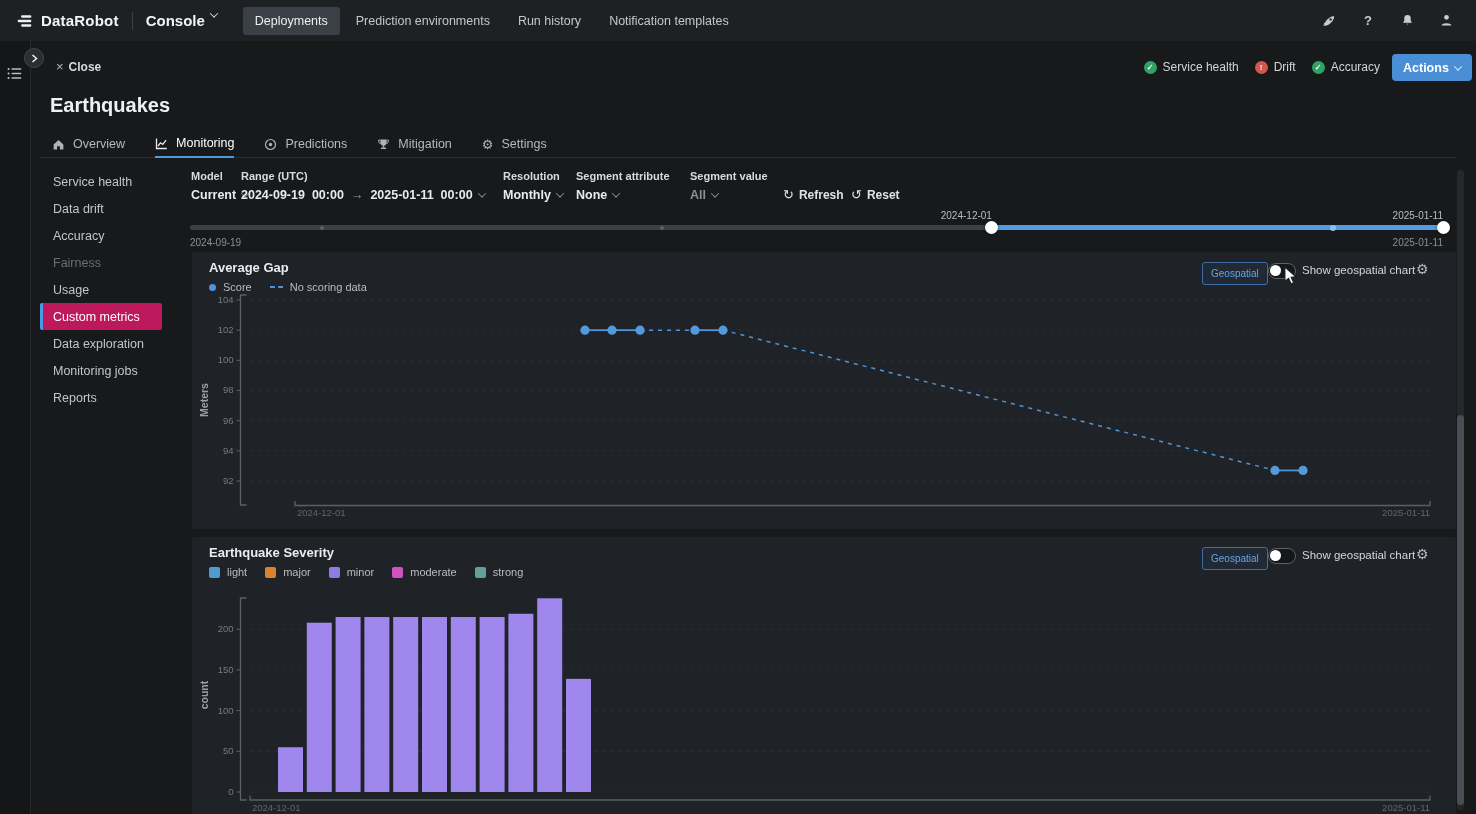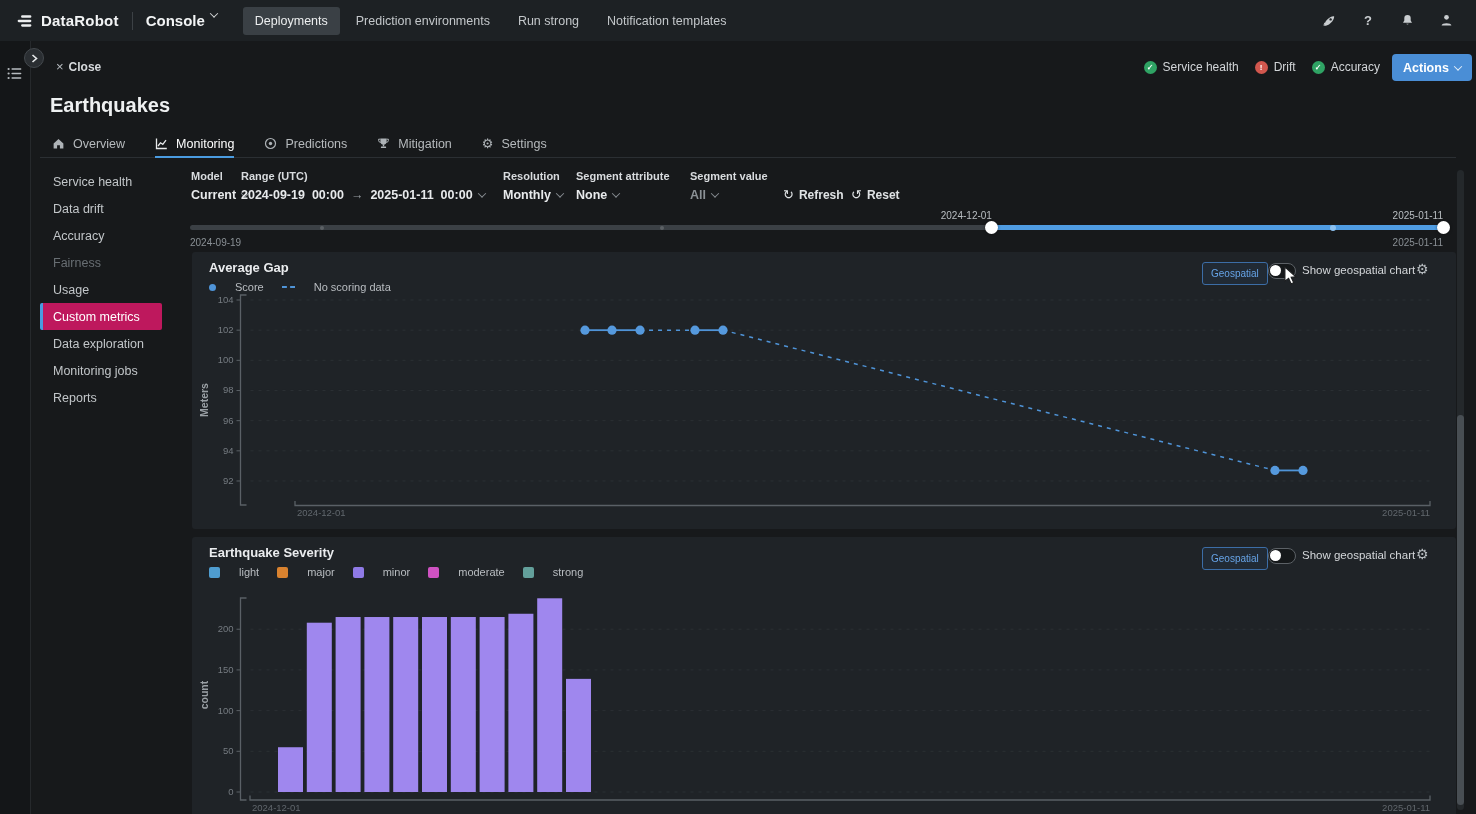--- a/index.html
+++ b/index.html
@@ -32,21 +32,21 @@
   .close-btn{position:absolute;left:56px;top:59px;display:flex;align-items:center;gap:5px;color:#d6d9dc;font-weight:bold;font-size:12px;cursor:pointer}
   .close-x{font-size:13px;font-weight:normal;color:#b7bcc0}
   .page-title{position:absolute;left:50px;top:94px;font-size:20px;font-weight:600;color:#eef0f1}
   .badges{position:absolute;right:96px;top:60px;display:flex;align-items:center;gap:16px}
   .badge{display:flex;align-items:center;gap:6px;font-size:12px;color:#d2d5d8}
   .badge-dot{width:13px;height:13px;border-radius:50%;display:flex;align-items:center;justify-content:center;font-size:8px;color:#fff;font-weight:bold}
   .actions-btn{position:absolute;left:1392px;top:54px;height:27px;padding:0 11px;background:#4a8ed6;border:none;border-radius:4px;color:#fff;font-weight:bold;font-size:12.5px;display:flex;align-items:center;cursor:pointer;font-family:inherit}
 
   
   .tabs{position:absolute;left:40px;top:137px;width:1416px;height:21px;border-bottom:1px solid #2b2f33;display:flex;gap:30px;padding-left:12px;box-sizing:border-box}
-  .tab{display:flex;align-items:flex-start;gap:8px;font-size:12.5px;color:#b6babd;padding-bottom:6px;cursor:pointer;white-space:nowrap}
+  .tab{display:flex;align-items:flex-end;gap:8px;font-size:12.5px;color:#b6babd;padding-bottom:6px;cursor:pointer;white-space:nowrap}
   .tab .t-ico{color:#aeb3b7;display:flex}
   .tab.active{color:#ffffff;border-bottom:2px solid #4a9be0;margin-bottom:-1px}
   .tab.active .t-ico{color:#e8eaec}
 
   
   .sidebar{position:absolute;left:40px;top:168px;width:122px}
   .side-item{height:27px;display:flex;align-items:center;padding-left:13px;font-size:12.5px;color:#c2c6c9;cursor:pointer;white-space:nowrap}
   .side-item.active{background:#be185d;border-left:3px solid #4a9be0;padding-left:10px;color:#fff;border-radius:2px}
   .side-item.disabled{color:#686e73;cursor:default}
 
@@ -68,21 +68,21 @@
   .sl-selmark{position:absolute;top:14.5px;width:6px;height:6px;border-radius:50%;background:#8cc1f0}
   .sl-handle{position:absolute;top:11px;width:13px;height:13px;border-radius:50%;background:#fff;box-shadow:0 0 3px rgba(0,0,0,.5);cursor:pointer}
   .sl-lab{position:absolute;font-size:10px;color:#8a9095;white-space:nowrap}
   .sl-lab.top{top:0;color:#b9bec2}
   .sl-lab.bot{top:27px}
 
   
   .card{position:absolute;left:192px;width:1264px;background:#1f2327;border-radius:3px}
   .card-title{position:absolute;left:17px;top:8px;font-size:13px;font-weight:bold;color:#eaecee}
   .legend{position:absolute;left:17px;top:29px;display:flex;align-items:center;gap:18px}
-  .leg-item{display:flex;align-items:center;gap:19px;font-size:11px;color:#b9bdc1}
+  .leg-item{display:flex;align-items:center;gap:7px;font-size:11px;color:#b9bdc1}
   .leg-dot{width:7px;height:7px;border-radius:50%}
   .leg-dash{width:13px;border-top:2px dashed}
   .leg-sq{width:11px;height:11px;border-radius:2px}
   .geo-pill{position:absolute;left:1010px;top:10px;height:17px;padding:2px 8px;display:flex;align-items:center;font-size:10px;color:#66a3e6;border:1px solid #3c6da6;border-radius:3px;background:rgba(62,110,168,.10);cursor:pointer}
   .toggle{position:absolute;left:1076px;top:11px;width:26px;height:14px;border:1px solid #5c6166;border-radius:8px;background:#15181a;cursor:pointer}
   .knob{position:absolute;left:1px;top:1px;width:11px;height:11px;border-radius:50%;background:#fff}
   .geo-label{position:absolute;left:1110px;top:12px;font-size:11.5px;color:#d4d7da}
   .card-gear{position:absolute;left:1224px;top:9px;font-size:14px;color:#b6bbbf;cursor:pointer}
   .chart-svg{position:absolute;left:0;top:0;pointer-events:none}
 
@@ -106,21 +106,21 @@
   </span>
   <span class="brand">DataRobot</span>
   <span class="nav-sep"></span>
   <span class="console">
       <span>Console</span>
       <span class="chev"></span>
     </span>
   <div class="nav-items" id="nav-items">
       <div class="nav-item active">Deployments</div>
       <div class="nav-item">Prediction environments</div>
-      <div class="nav-item">Run strong</div>
+      <div class="nav-item">Run history</div>
       <div class="nav-item">Notification templates</div>
     </div>
   <div class="nav-right">
     <span class="nav-icon">
       <svg width="16" height="16" viewBox="0 0 16 16">
           <path fill="#c9cdd0" d="M3.2 12.8c.4-2.8 1.9-6.3 6-8.6 1.4-.8 2.9-1.2 3.9-1 .2 1-.2 2.5-1 3.9-2.3 4.1-5.8 5.6-8.6 6z"></path>
           <circle cx="9.6" cy="6.4" r="1.2" fill="#1d2124"></circle>
           <path fill="#c9cdd0" d="M3.4 9.4l1.2 1.2-2.4 2.4z"></path>
         </svg>
     </span>

